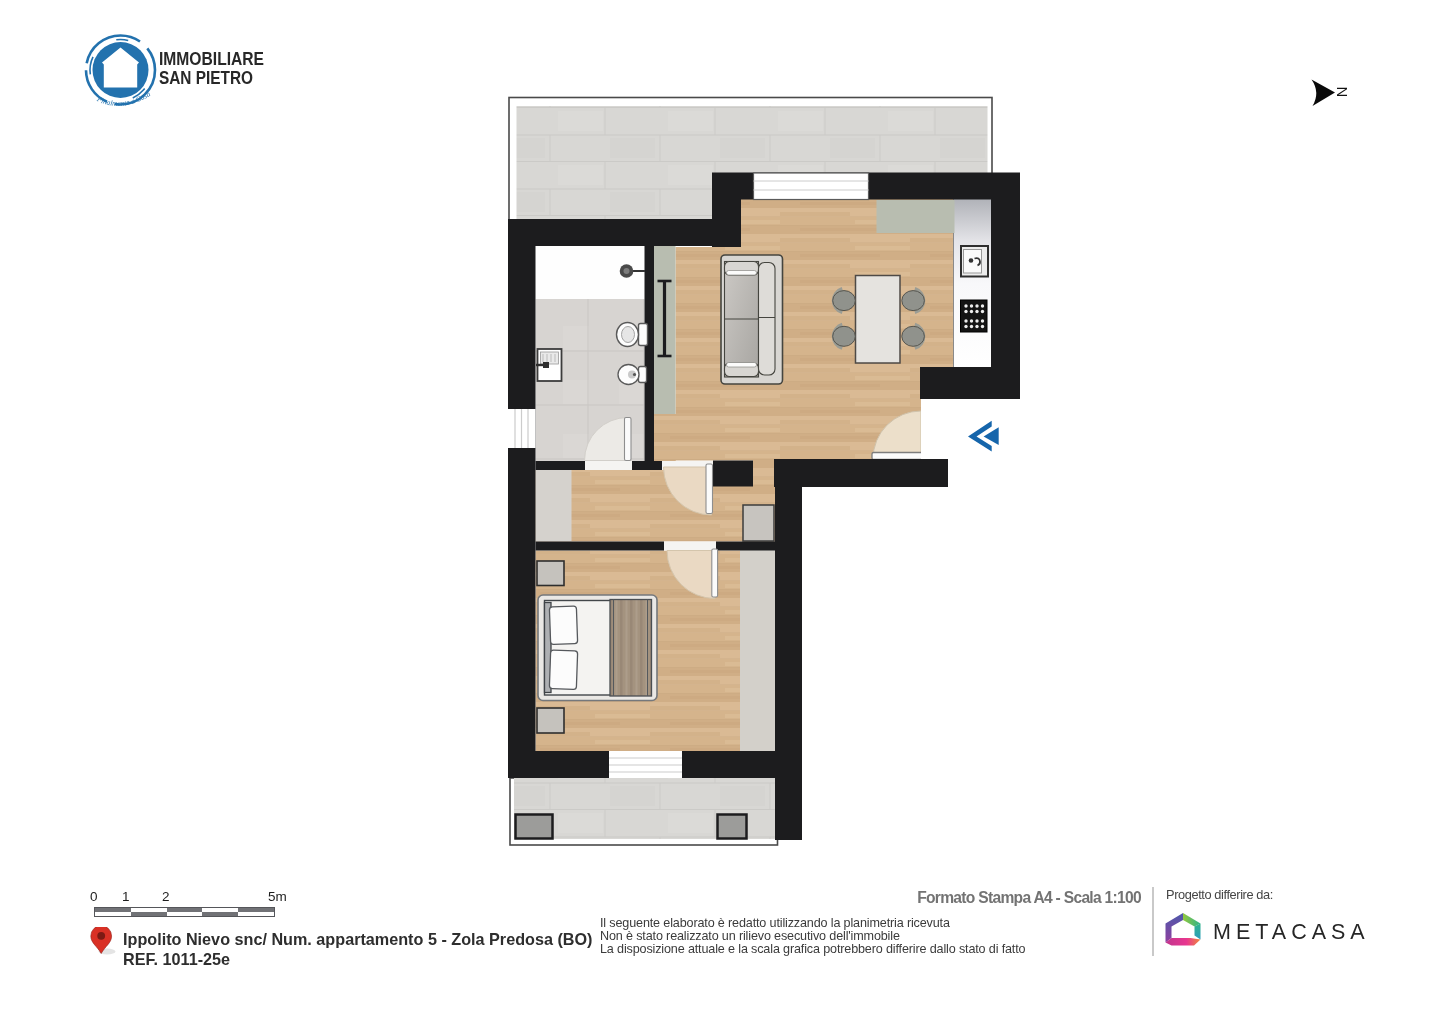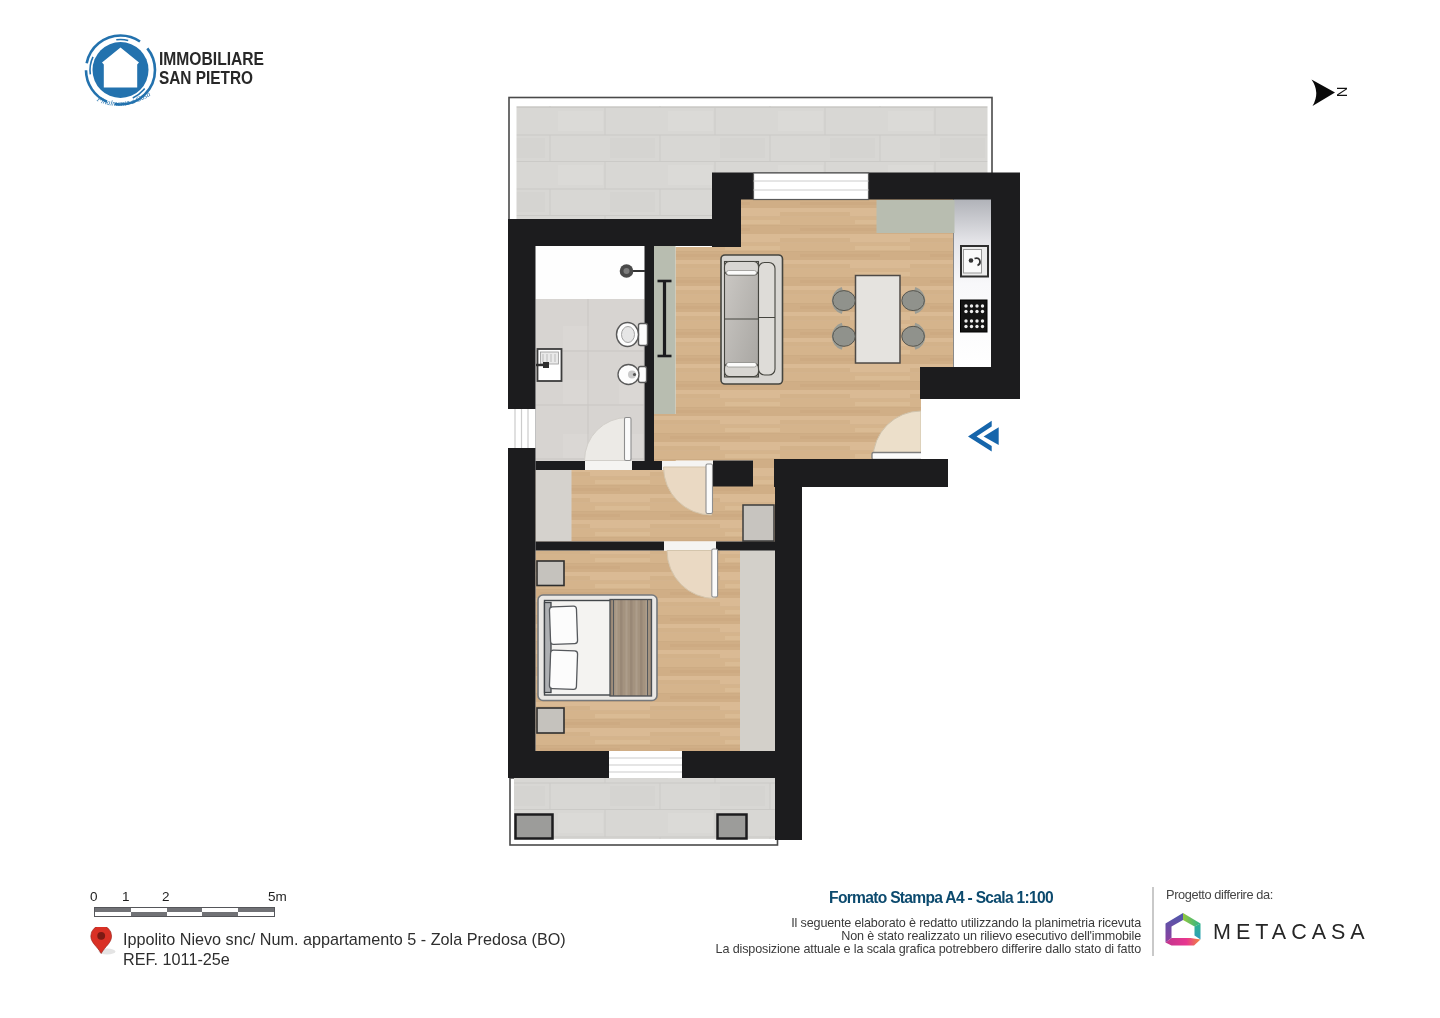--- a/index.html
+++ b/index.html
@@ -324,25 +324,25 @@
     <div class="abs" style="left:143.2px;top:0;width:35.8px;height:4px;background:#717276;"></div>
   </div>
 </div>
 
 <svg class="abs" style="left:87px;top:927px" width="40" height="34" viewBox="0 0 40 34">
   <ellipse cx="20" cy="24.5" rx="8.5" ry="3" fill="#e4e4e4"></ellipse>
   <path d="M14.2,26.5 C10.2,19.2 3.8,16 3.8,9 A10.4,10.4 0 1 1 24.6,9 C24.6,16 18.2,19.2 14.2,26.5 Z" fill="#d93025" stroke="#93201a" stroke-width="0.6"></path>
   <circle cx="14.2" cy="8.8" r="3.9" fill="#7c1a14"></circle>
 </svg>
 
-<div class="abs" style="left:123px;top:930px;font-size:16.2px;color:#2e2e2e;line-height:19.5px;">Ippolito Nievo snc/ Num. appartamento 5 - Zola Predosa (BO)<br>REF. 1011-25e</div>
-
-<div class="abs" style="left:741px;top:889px;width:400px;text-align:center;font-size:15.6px;font-weight:bold;color:#0c4a6e;letter-spacing:-0.7px;">Formato Stampa A4 - Scala 1:100</div>
-
-<div class="abs" style="left:600px;top:917px;width:541px;text-align:right;font-size:12.6px;color:#3b3b3b;line-height:12.8px;letter-spacing:-0.15px;">Il seguente elaborato è redatto utilizzando la planimetria ricevuta<br>Non è stato realizzato un rilievo esecutivo dell'immobile<br>La disposizione attuale e la scala grafica potrebbero differire dallo stato di fatto</div>
+<div class="abs" style="left:123px;top:930px;font-size:16.2px;color:#2e2e2e;line-height:19.5px;font-weight:bold;">Ippolito Nievo snc/ Num. appartamento 5 - Zola Predosa (BO)<br>REF. 1011-25e</div>
+
+<div class="abs" style="left:741px;top:889px;width:400px;text-align:right;font-size:15.6px;font-weight:bold;color:#737373;letter-spacing:-0.7px;">Formato Stampa A4 - Scala 1:100</div>
+
+<div class="abs" style="left:600px;top:917px;width:541px;font-size:12.6px;color:#3b3b3b;line-height:12.8px;letter-spacing:-0.15px;">Il seguente elaborato è redatto utilizzando la planimetria ricevuta<br>Non è stato realizzato un rilievo esecutivo dell'immobile<br>La disposizione attuale e la scala grafica potrebbero differire dallo stato di fatto</div>
 
 <div class="abs" style="left:1151.5px;top:886.5px;width:2.2px;height:69px;background:#c9c9c9;"></div>
 
 <div class="abs" style="left:1166px;top:887px;font-size:12.8px;color:#454545;letter-spacing:-0.4px;">Progetto differire da:</div>
 
 <svg class="abs" style="left:1163px;top:909px" width="210" height="42" viewBox="0 0 210 42">
   <defs>
     <linearGradient id="mcL" x1="0" y1="0" x2="0" y2="1">
           <stop offset="0" stop-color="#4d59ab"></stop>
           <stop offset="1" stop-color="#8f3f9f"></stop>

